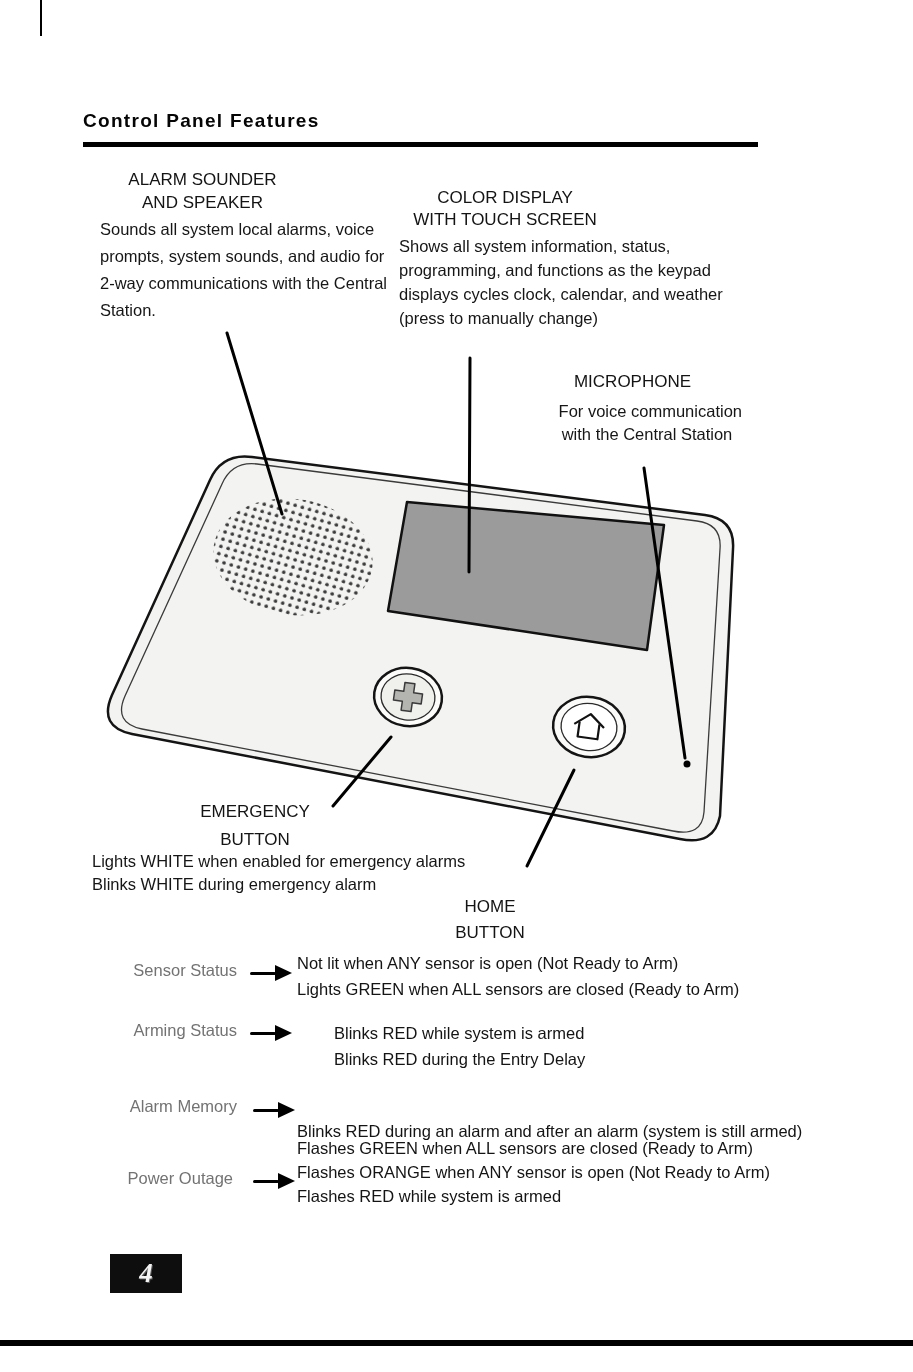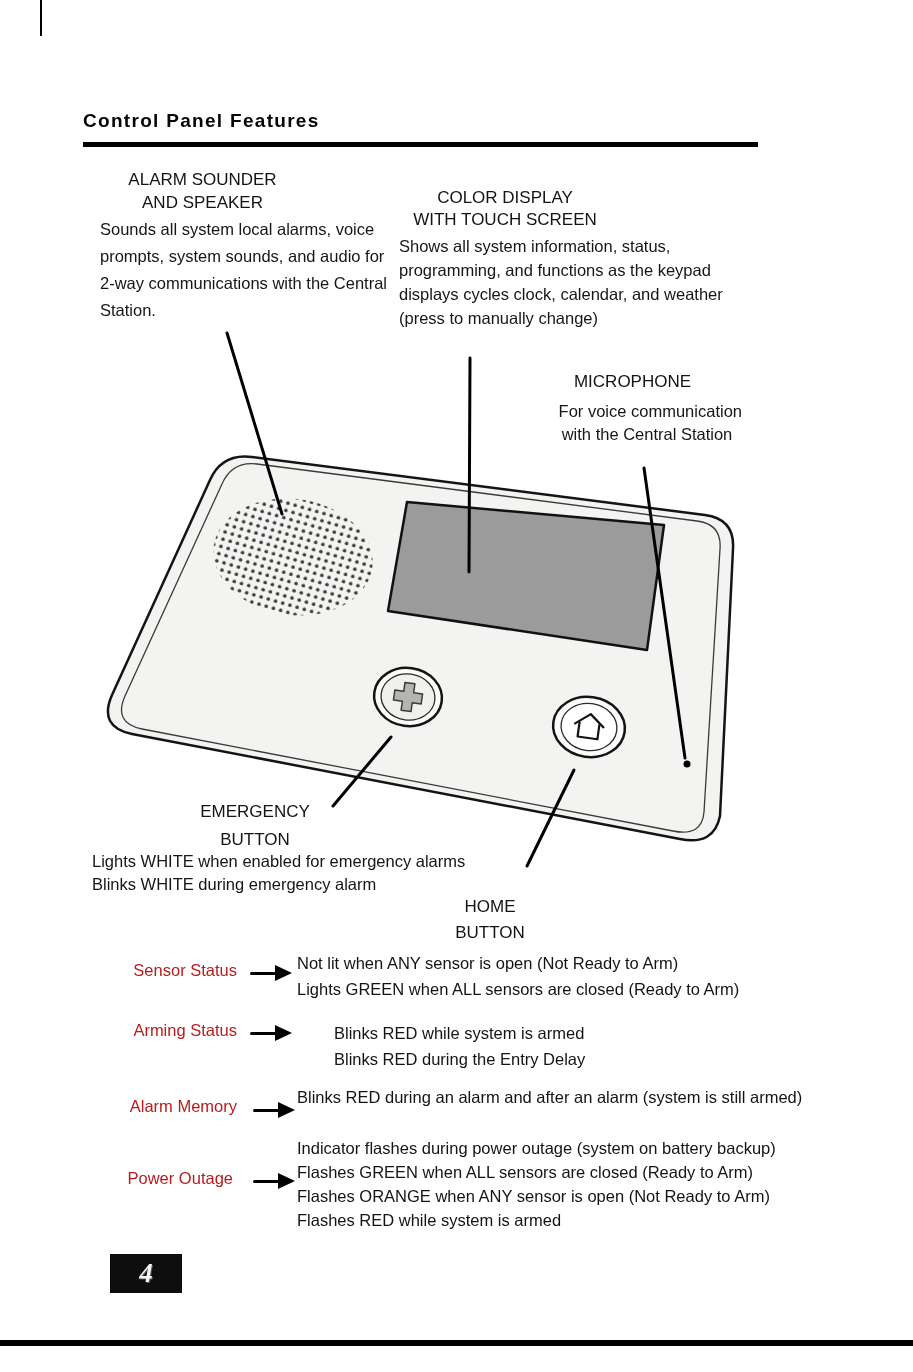--- a/index.html
+++ b/index.html
@@ -35,30 +35,30 @@
 
   .emg-h1  { left:175px; top:802px; width:160px; }
   .emg-h2  { left:175px; top:830px; width:160px; }
   .emg-b1  { left:92px;  top:852px; white-space:nowrap; }
   .emg-b2  { left:92px;  top:875px; white-space:nowrap; }
 
   .home-h1 { left:420px; top:897px; width:140px; }
   .home-h2 { left:420px; top:923px; width:140px; }
 
   
-  .stat-label { width:128px; text-align:right; font-size:16.5px; color:#b91c1c; white-space:nowrap; }
+  .stat-label { width:128px; text-align:right; font-size:16.5px; color:#737373; white-space:nowrap; }
   .lbl-0 { left:109px; top:961px; }
   .lbl-1 { left:109px; top:1021px; }
   .lbl-2 { left:109px; top:1097px; }
   .lbl-3 { left:105px; top:1169px; }
 
   .stat-lines { left:297px; font-size:16.5px; color:#141414; white-space:nowrap; }
   .lines-0 { top:951px;  line-height:25.5px; }
   .lines-1 { top:1021px; line-height:25.5px;margin-left:37px; }
-  .lines-2 { top:1085px; line-height:25.5px;text-align:center; }
+  .lines-2 { top:1119px; line-height:25.5px;text-align:center; }
   .lines-3 { top:1136px; line-height:24px; }
 
   .arrow { width:42px; height:16px; }
   .arrow .shaft { position:absolute; left:0; top:6.5px; width:26px; height:3.5px; background:#000; border-radius:2px; }
   .arrow .head  { position:absolute; left:25px; top:0; width:0; height:0;
                   border-left:17px solid #000; border-top:8px solid transparent; border-bottom:8px solid transparent; }
   .arr-0 { left:250px; top:965px; }
   .arr-1 { left:250px; top:1025px; }
   .arr-2 { left:253px; top:1102px; }
   .arr-3 { left:253px; top:1173px; }
@@ -171,21 +171,20 @@
 <div class="abs stat-lines lines-2">
   <div>Blinks RED during an alarm and after an alarm (system is still armed)</div>
 </div>
 
 <div class="abs stat-label lbl-3 text-layer">Power Outage</div>
 <div class="abs arrow arr-3">
     <span class="shaft"></span>
     <span class="head"></span>
   </div>
 <div class="abs stat-lines lines-3">
-  <div>Indicator flashes during power outage (system on battery backup)</div>
   <div>Flashes GREEN when ALL sensors are closed (Ready to Arm)</div>
   <div>Flashes ORANGE when ANY sensor is open (Not Ready to Arm)</div>
   <div>Flashes RED while system is armed</div>
 </div>
 
 <div class="abs page-num">
   <span>4</span>
 </div>
 
 </body></html>

